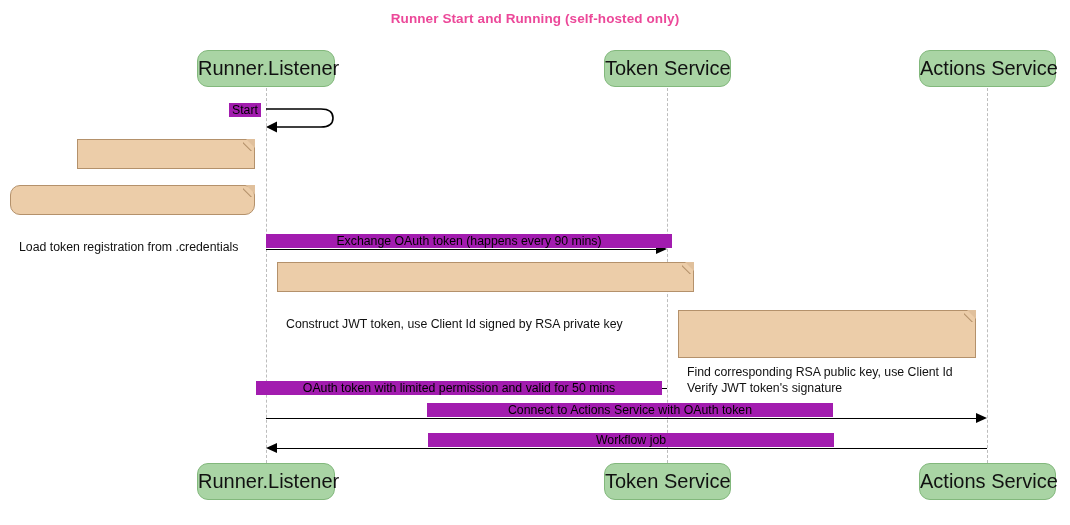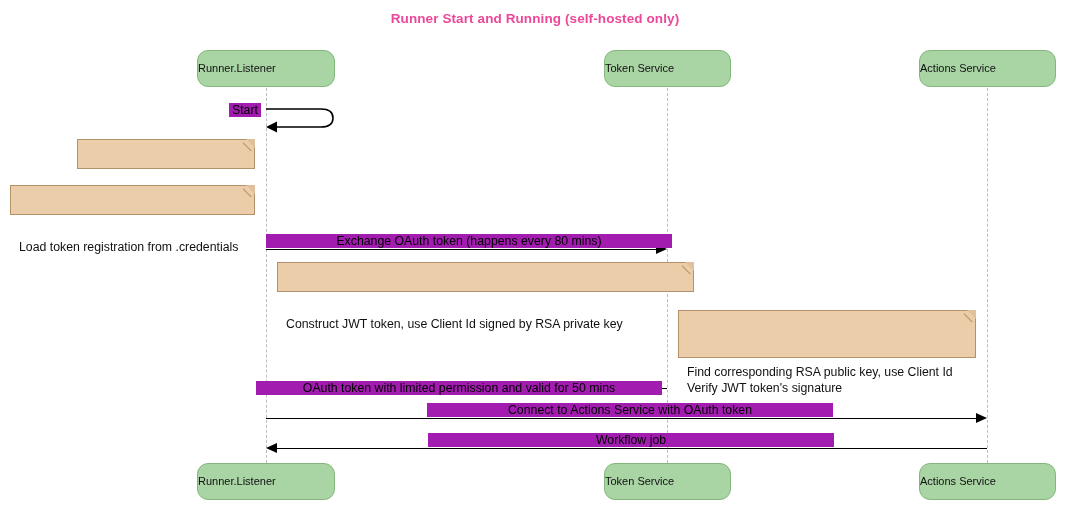--- a/index.html
+++ b/index.html
@@ -41,22 +41,22 @@
 
   
   .participant {
     position: absolute;
     box-sizing: border-box;
     background: #a9d4a4;
     border: 1px solid #82b87c;
     border-radius: 11px;
     height: 37px;
     line-height: 35px;
-    text-align: left;
-    font-size: 11px;
+    text-align: right;
+    font-size: 20px;
     color: #111111;
     white-space: nowrap;
   }
 
   
   .note {
     position: absolute;
     box-sizing: border-box;
     background: #eccda9;
     border: 1px solid #b4916b;
@@ -169,29 +169,29 @@
     <path d="M 3 6 L 58 6 Q 70 6 70 15 Q 70 24 58 24 L 14 24" fill="none" stroke="#000000" stroke-width="1.6"></path>
     <polygon points="14,18.5 14,29.5 3,24" fill="#000000"></polygon>
   </svg>
 
   <div class="note" style="left:77px;top:139px;width:178px;height:30px;">
     <span class="fold"></span>
     <span class="fold-edge"></span>
     <span>Load config info from .runner</span>
   </div>
 
-  <div class="note" style="left:10px;top:185px;width:245px;height:30px;">
+  <div class="note" style="left:10px;top:185px;width:245px;height:30px;border-radius:10px;">
     <span class="fold"></span>
     <span class="fold-edge"></span>
     <span>Load token registration from .credentials</span>
   </div>
 
   <div class="msg-line" style="left:266px;top:249px;width:390px;"></div>
   <div class="arrow-head right" style="left:656px;top:244px;"></div>
-  <div class="msg-label center" style="left:266px;top:234px;width:400px;">Exchange OAuth token (happens every 80 mins)</div>
+  <div class="msg-label center" style="left:266px;top:234px;width:400px;">Exchange OAuth token (happens every 90 mins)</div>
 
   <div class="note" style="left:277px;top:262px;width:417px;height:30px;">
     <span class="fold"></span>
     <span class="fold-edge"></span>
     <span>Construct JWT token, use Client Id signed by RSA private key</span>
   </div>
 
   <div class="note" style="left:678px;top:310px;width:298px;height:48px;">
     <span class="fold"></span>
     <span class="fold-edge"></span>

